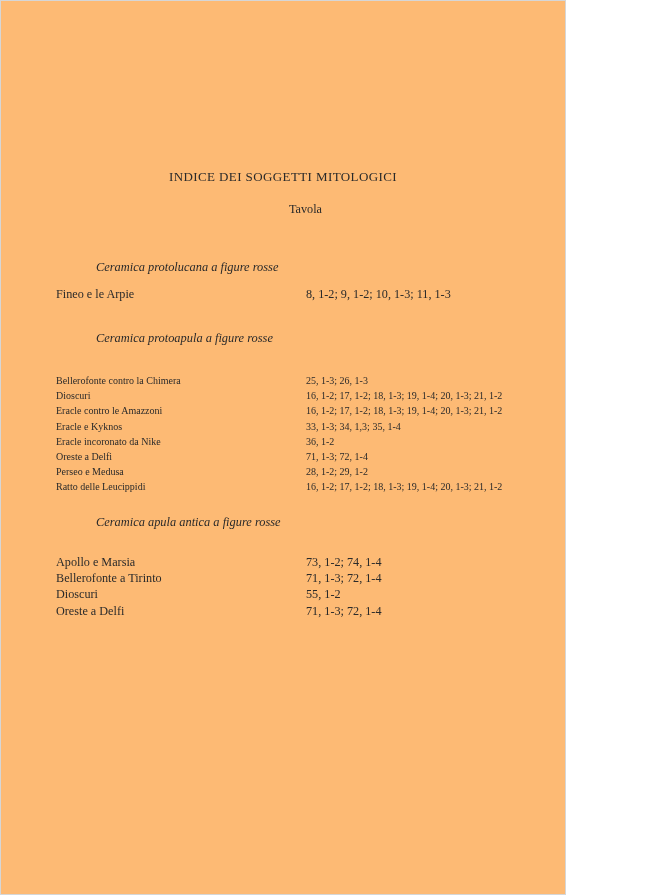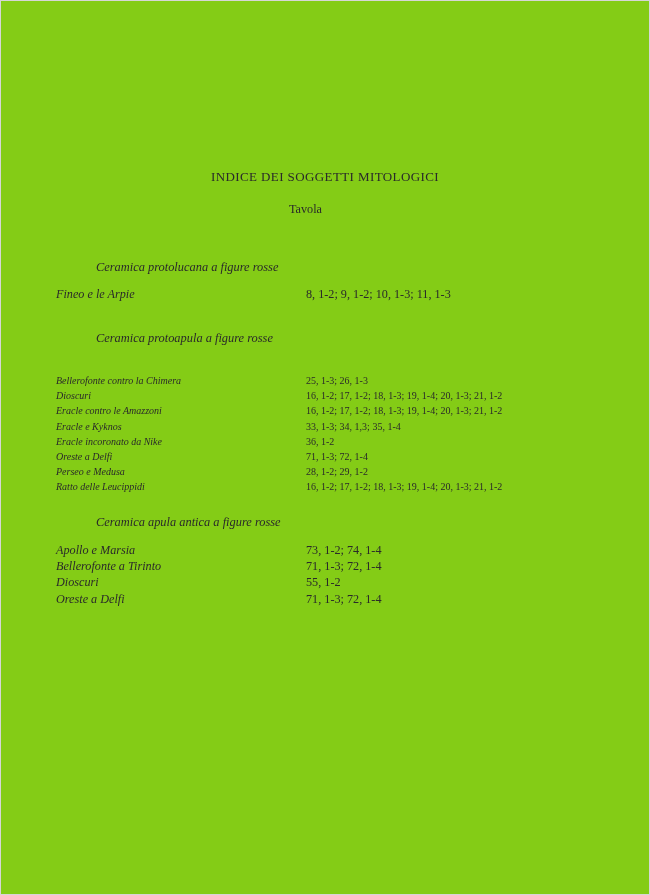--- a/index.html
+++ b/index.html
@@ -2,23 +2,23 @@
 <html><head>
 <meta charset="utf-8">
 <style>
   html, body {
     margin: 0;
     padding: 0;
     background: #ffffff;
   }
   .page {
     position: relative;
-    width: 650px;
+    width: 566px;
     height: 895px;
-    background: #84cc16;
+    background: #fdba74;
     box-sizing: border-box;
     border: 1px solid #d6d6d6;
     font-family: "Liberation Serif", serif;
     color: #2a2a2a;
     overflow: hidden;
   }
   .doc-title {
     position: absolute;
     top: 168px;
     left: 0;
@@ -46,37 +46,37 @@
     line-height: 15px;
     margin-left: 40px;
   }
   .entry-list {
     position: relative;
   }
   .row {
     position: relative;
     white-space: nowrap;
   }
-  .subject { display: inline-block; font-style: italic; }
+  .subject { display: inline-block; }
   .plates {
     position: absolute;
     left: 250px;
     top: 0;
   }
   
   .sec-0 { top: 259px; }
   .sec-0 .entry-list { margin-top: 12px; font-size: 12.2px; }
   .sec-0 .row { line-height: 15.2px; }
 
   .sec-1 { top: 330px; }
   .sec-1 .entry-list { margin-top: 27px; font-size: 10px; }
   .sec-1 .row { line-height: 15.2px; }
 
   .sec-2 { top: 514px; }
-  .sec-2 .entry-list { margin-top: 12px; font-size: 12.2px; }
+  .sec-2 .entry-list { margin-top: 24px; font-size: 12.2px; }
   .sec-2 .row { line-height: 16.2px; }
 </style>
 </head>
 <body>
 
 <div class="page">
 
   <div class="doc-title">INDICE DEI SOGGETTI MITOLOGICI</div>
 
   <div class="col-header">Tavola</div>

